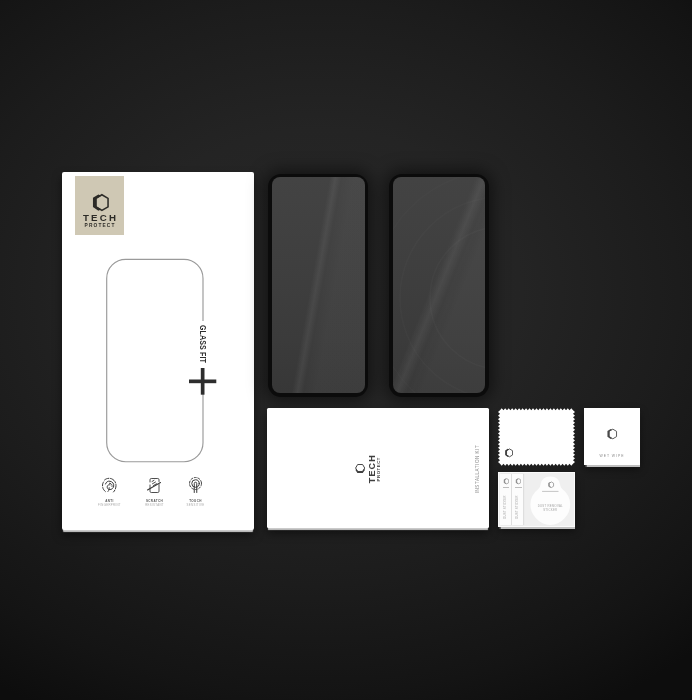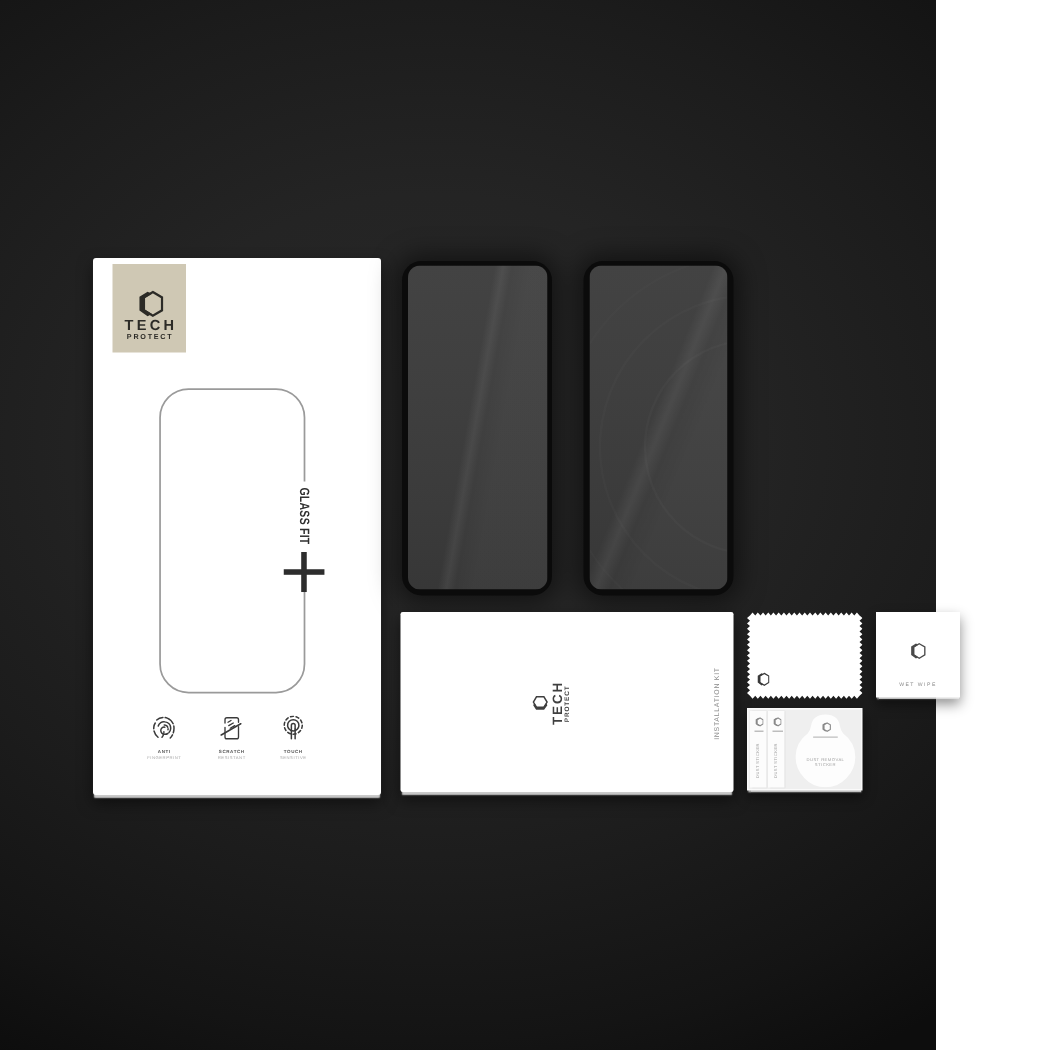--- a/index.html
+++ b/index.html
@@ -1,18 +1,18 @@
 <!DOCTYPE html>
 <html><head>
 <meta charset="utf-8">
 <style>
   html,body{margin:0;padding:0;}
   body{width:700px;height:700px;overflow:hidden;font-family:"Liberation Sans",sans-serif;-webkit-font-smoothing:antialiased;}
   *{-webkit-font-smoothing:antialiased;}
-  #stage{position:relative;width:624px;height:700px;
+  #stage{position:relative;width:692px;height:700px;
     background:radial-gradient(ellipse 580px 470px at 46% 42%, #282828 0%, #242424 35%, #1c1c1c 62%, #141414 85%, #0d0d0d 100%);}
   .abs{position:absolute;}
 </style>
 </head>
 <body>
 
 <div id="stage">
 
   <div class="abs" style="left:62px;top:172px;width:192px;height:358px;background:#ffffff;border-radius:2px;box-shadow:0 2.5px 1px -1px rgba(235,235,235,0.85), 0 5px 10px rgba(0,0,0,0.5);">
 

